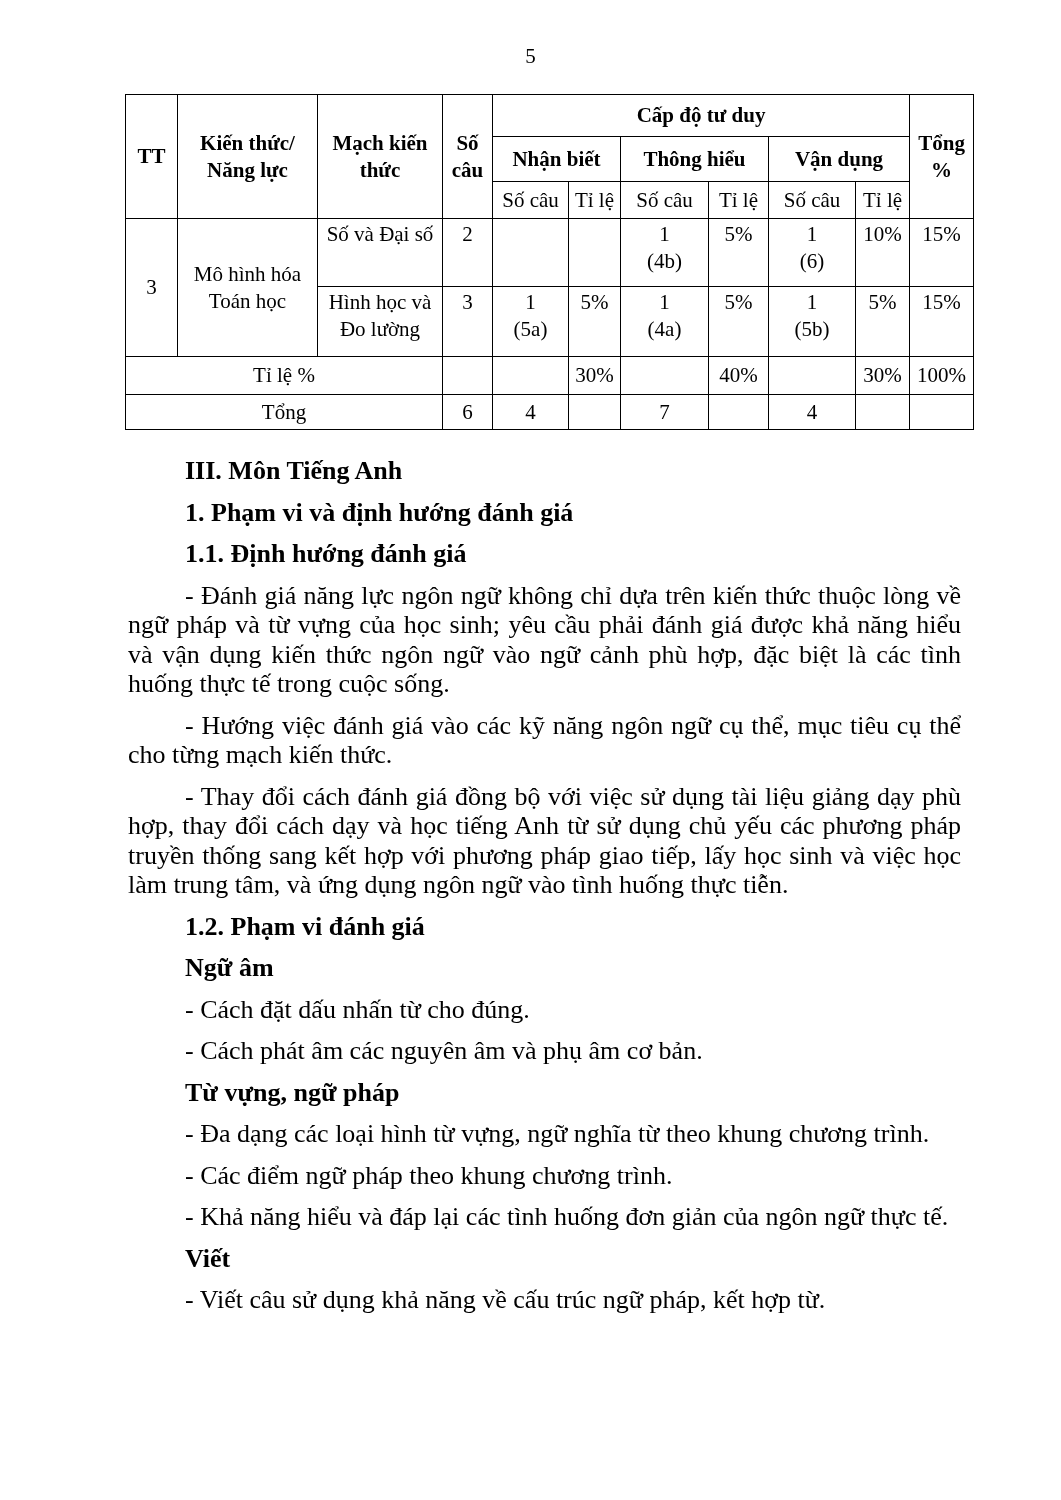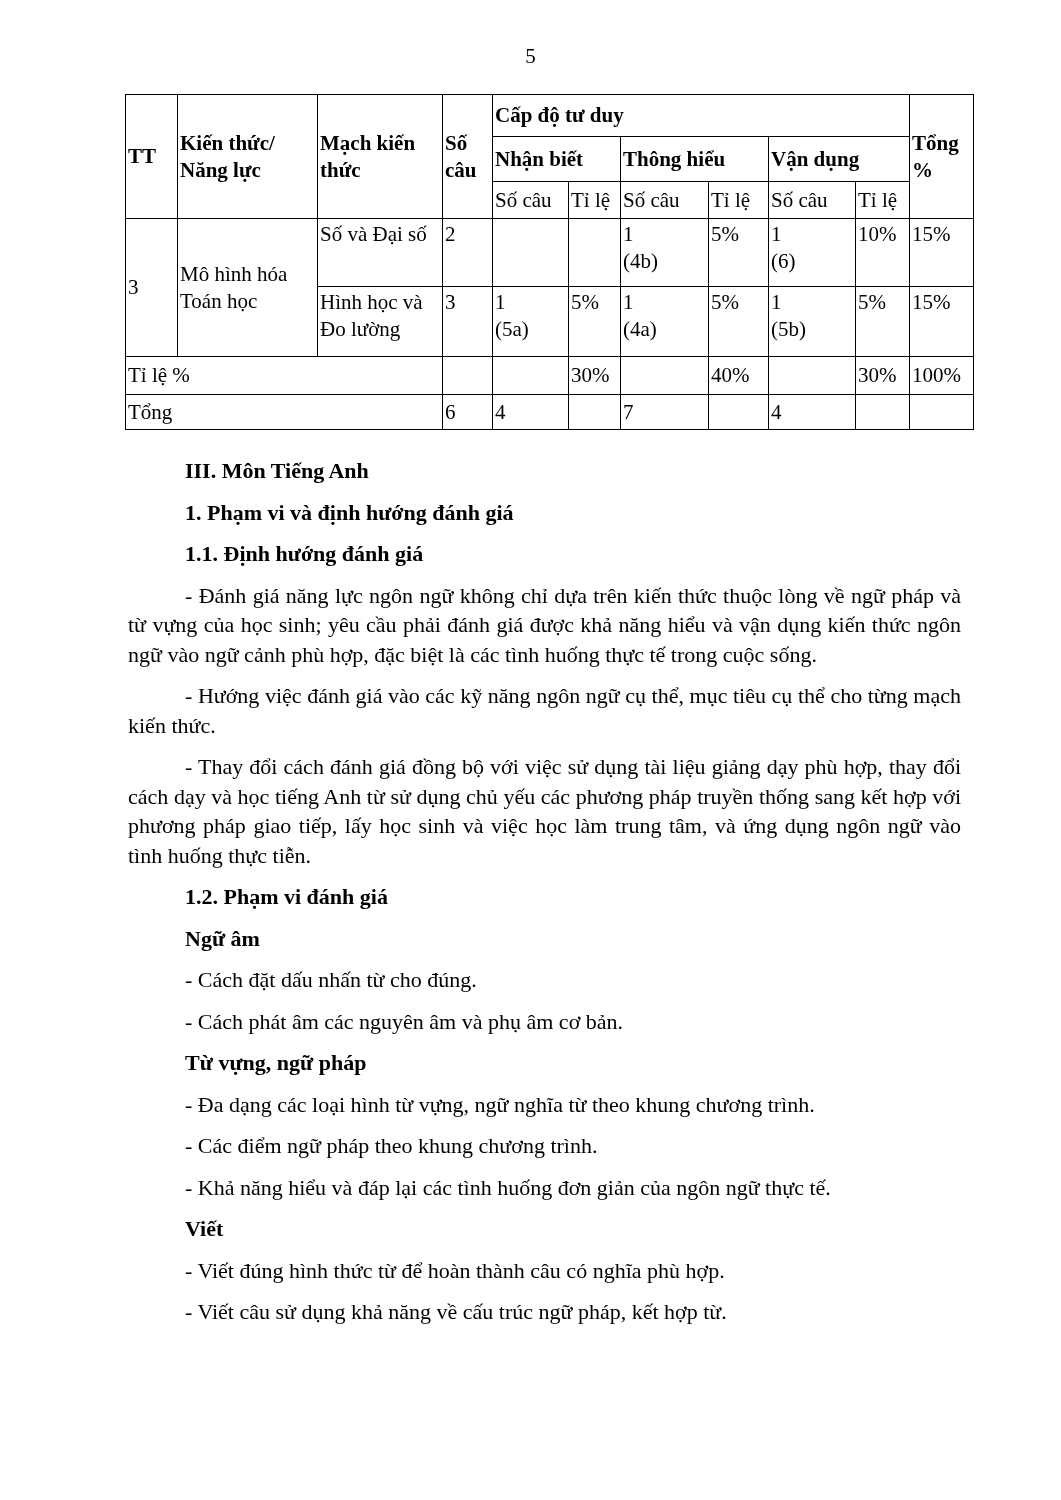--- a/index.html
+++ b/index.html
@@ -21,37 +21,37 @@
   
   table.matrix {
     border-collapse:collapse;
     table-layout:fixed;
     width:848px;
     margin:25px 0 0 125px;
     font-size:21px;
   }
   table.matrix th, table.matrix td {
     border:1.6px solid #000;
-    text-align:left;
+    text-align:center;
     white-space:pre-line;
     line-height:1.28;
     padding:2px 2px;
     overflow:hidden;
   }
   table.matrix th { font-weight:bold; vertical-align:middle; }
   table.matrix th.thin { font-weight:normal; }
   td.vtop { vertical-align:top; padding-top:5px; }
   td.vmid { vertical-align:middle; }
   .b { font-weight:normal; }
 
   
   .content {
     margin:26px 0 5px 128px;
     width:833px;
-    font-size:22px;
+    font-size:26px;
   }
   .content p {
     line-height:29.5px;
     margin:0 0 12px 0;
     text-indent:57px;
   }
   .content p.h { font-weight:bold; }
   .content p.just { text-align:justify; }
 </style>
 </head>
@@ -168,17 +168,16 @@
     <p class="just">- Thay đổi cách đánh giá đồng bộ với việc sử dụng tài liệu giảng dạy phù hợp, thay đổi cách dạy và học tiếng Anh từ sử dụng chủ yếu các phương pháp truyền thống sang kết hợp với phương pháp giao tiếp, lấy học sinh và việc học làm trung tâm, và ứng dụng ngôn ngữ vào tình huống thực tiễn.</p>
     <p class="h">1.2. Phạm vi đánh giá</p>
     <p class="h">Ngữ âm</p>
     <p>- Cách đặt dấu nhấn từ cho đúng.</p>
     <p>- Cách phát âm các nguyên âm và phụ âm cơ bản.</p>
     <p class="h">Từ vựng, ngữ pháp</p>
     <p>- Đa dạng các loại hình từ vựng, ngữ nghĩa từ theo khung chương trình.</p>
     <p>- Các điểm ngữ pháp theo khung chương trình.</p>
     <p>- Khả năng hiểu và đáp lại các tình huống đơn giản của ngôn ngữ thực tế.</p>
     <p class="h">Viết</p>
-    <p>- Viết đúng hình thức từ để hoàn thành câu có nghĩa phù hợp.</p>
     <p>- Viết câu sử dụng khả năng về cấu trúc ngữ pháp, kết hợp từ.</p>
   </div>
 
 </div>
 
 </body></html>

